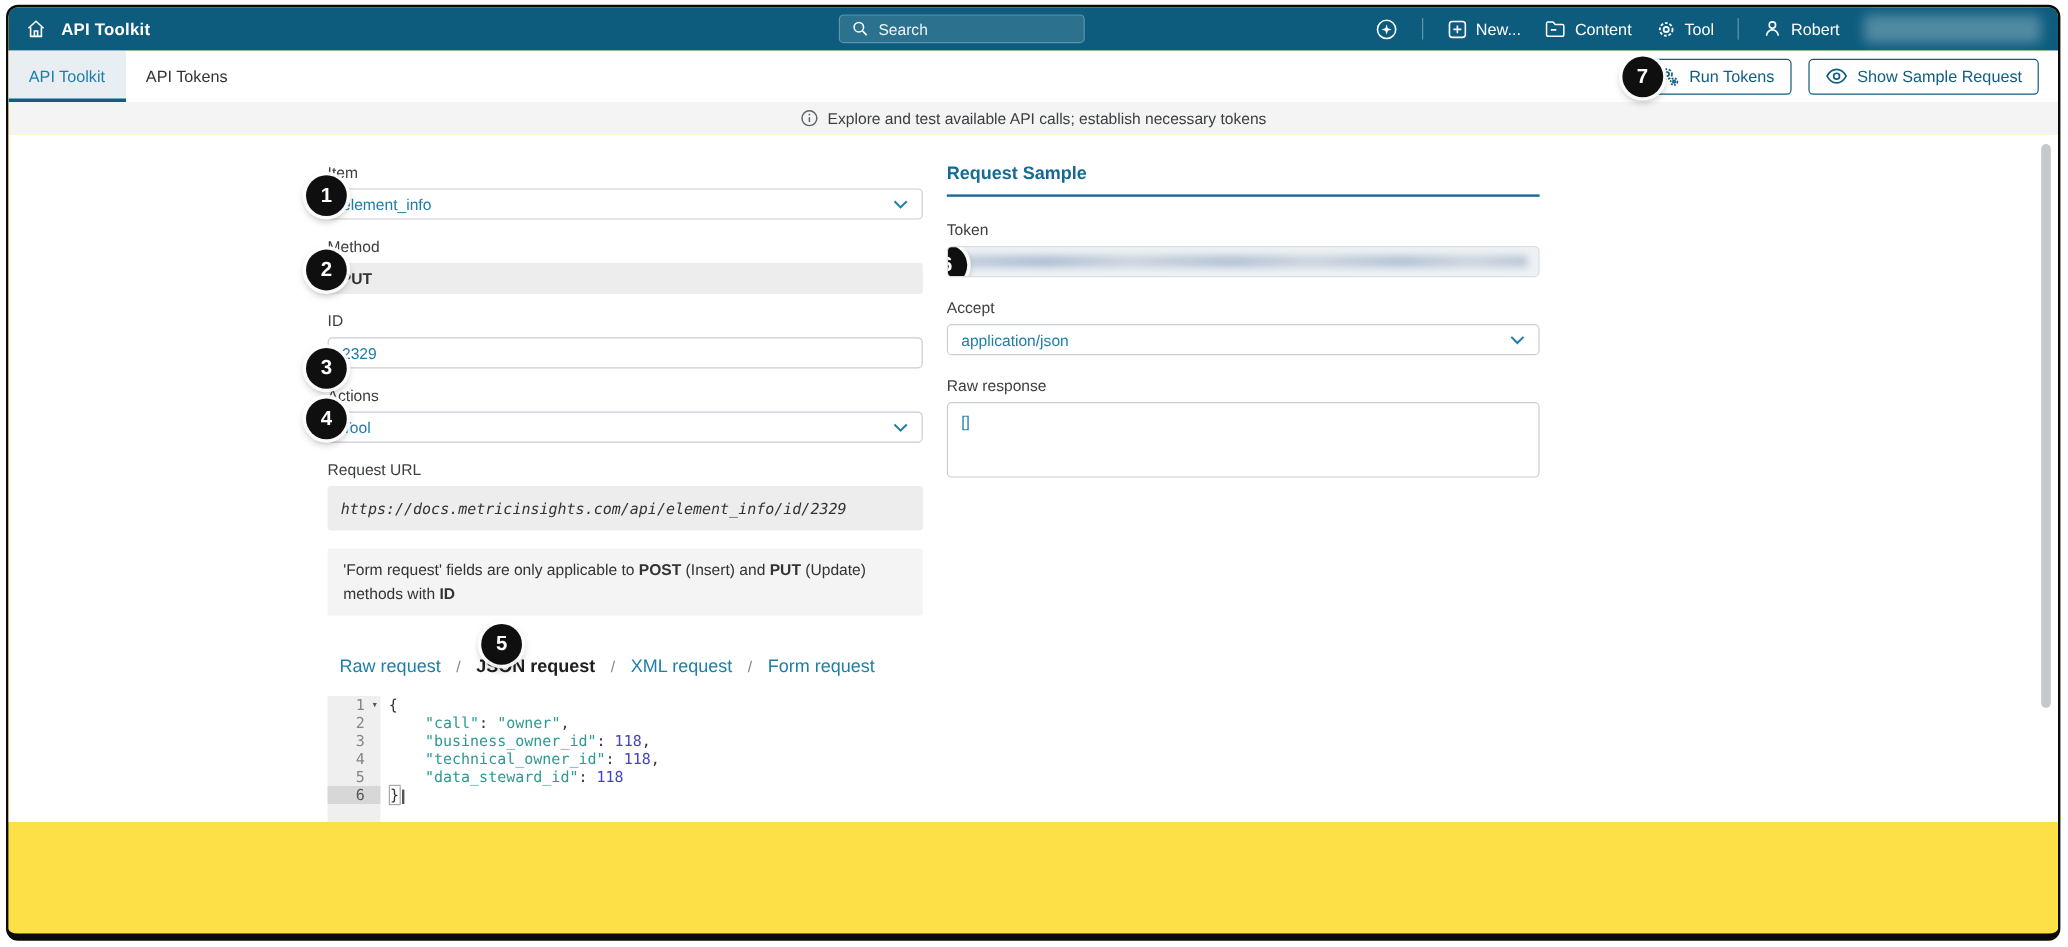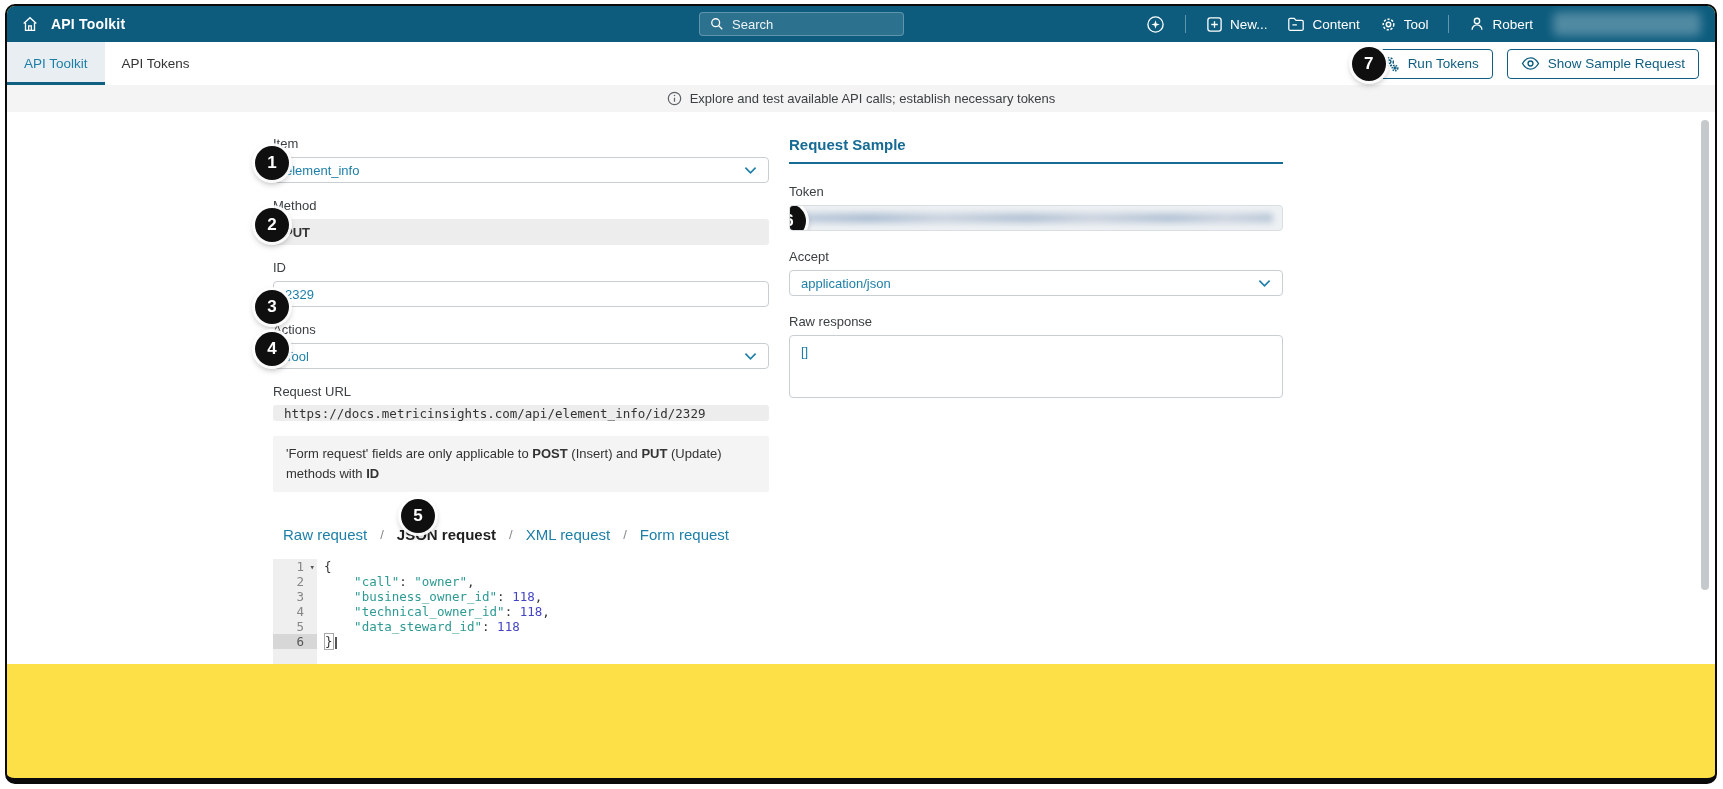--- a/index.html
+++ b/index.html
@@ -44,21 +44,21 @@
   .fg { margin-bottom:15px; position:relative; }
   .fg .lbl { display:block; font-size:13px; color:#3c4043; margin-bottom:6px; }
   .ctrl { width:100%; height:26px; border:1px solid #c9ced3; border-radius:4px; display:flex;
           align-items:center; padding:0 11px; font-size:13px; background:#fff; color:#333; }
   .ctrl.teal { color:#1d7fa8; }
   .ctrl .chev { margin-left:auto; display:flex; color:#1d7fa8; }
   .ctrl.gray { background:#ededed; border:none; border-radius:3px; }
   .ctrl.bold { font-weight:bold; }
   input.ctrl { outline:none; }
   .mono { font-family:"DejaVu Sans Mono", monospace; font-size:12.5px; }
-  .url-field { height:16px; }
+  .url-field { height:37px;font-style:italic; }
 
   .note { background:#f4f4f4; padding:8px 13px; font-size:13px; color:#333; line-height:1.55;
           border-radius:2px; margin-bottom:15px; }
 
   .req-tabs { position:relative; margin:34px 0 16px; padding-left:10px; display:flex; align-items:center;
               gap:13px; font-size:15px; }
   .rt-link { color:#1d7fa8; }
   .rt-active { color:#1f1f1f; font-weight:bold; }
   .rt-sep { color:#888; font-size:13px; }
 

